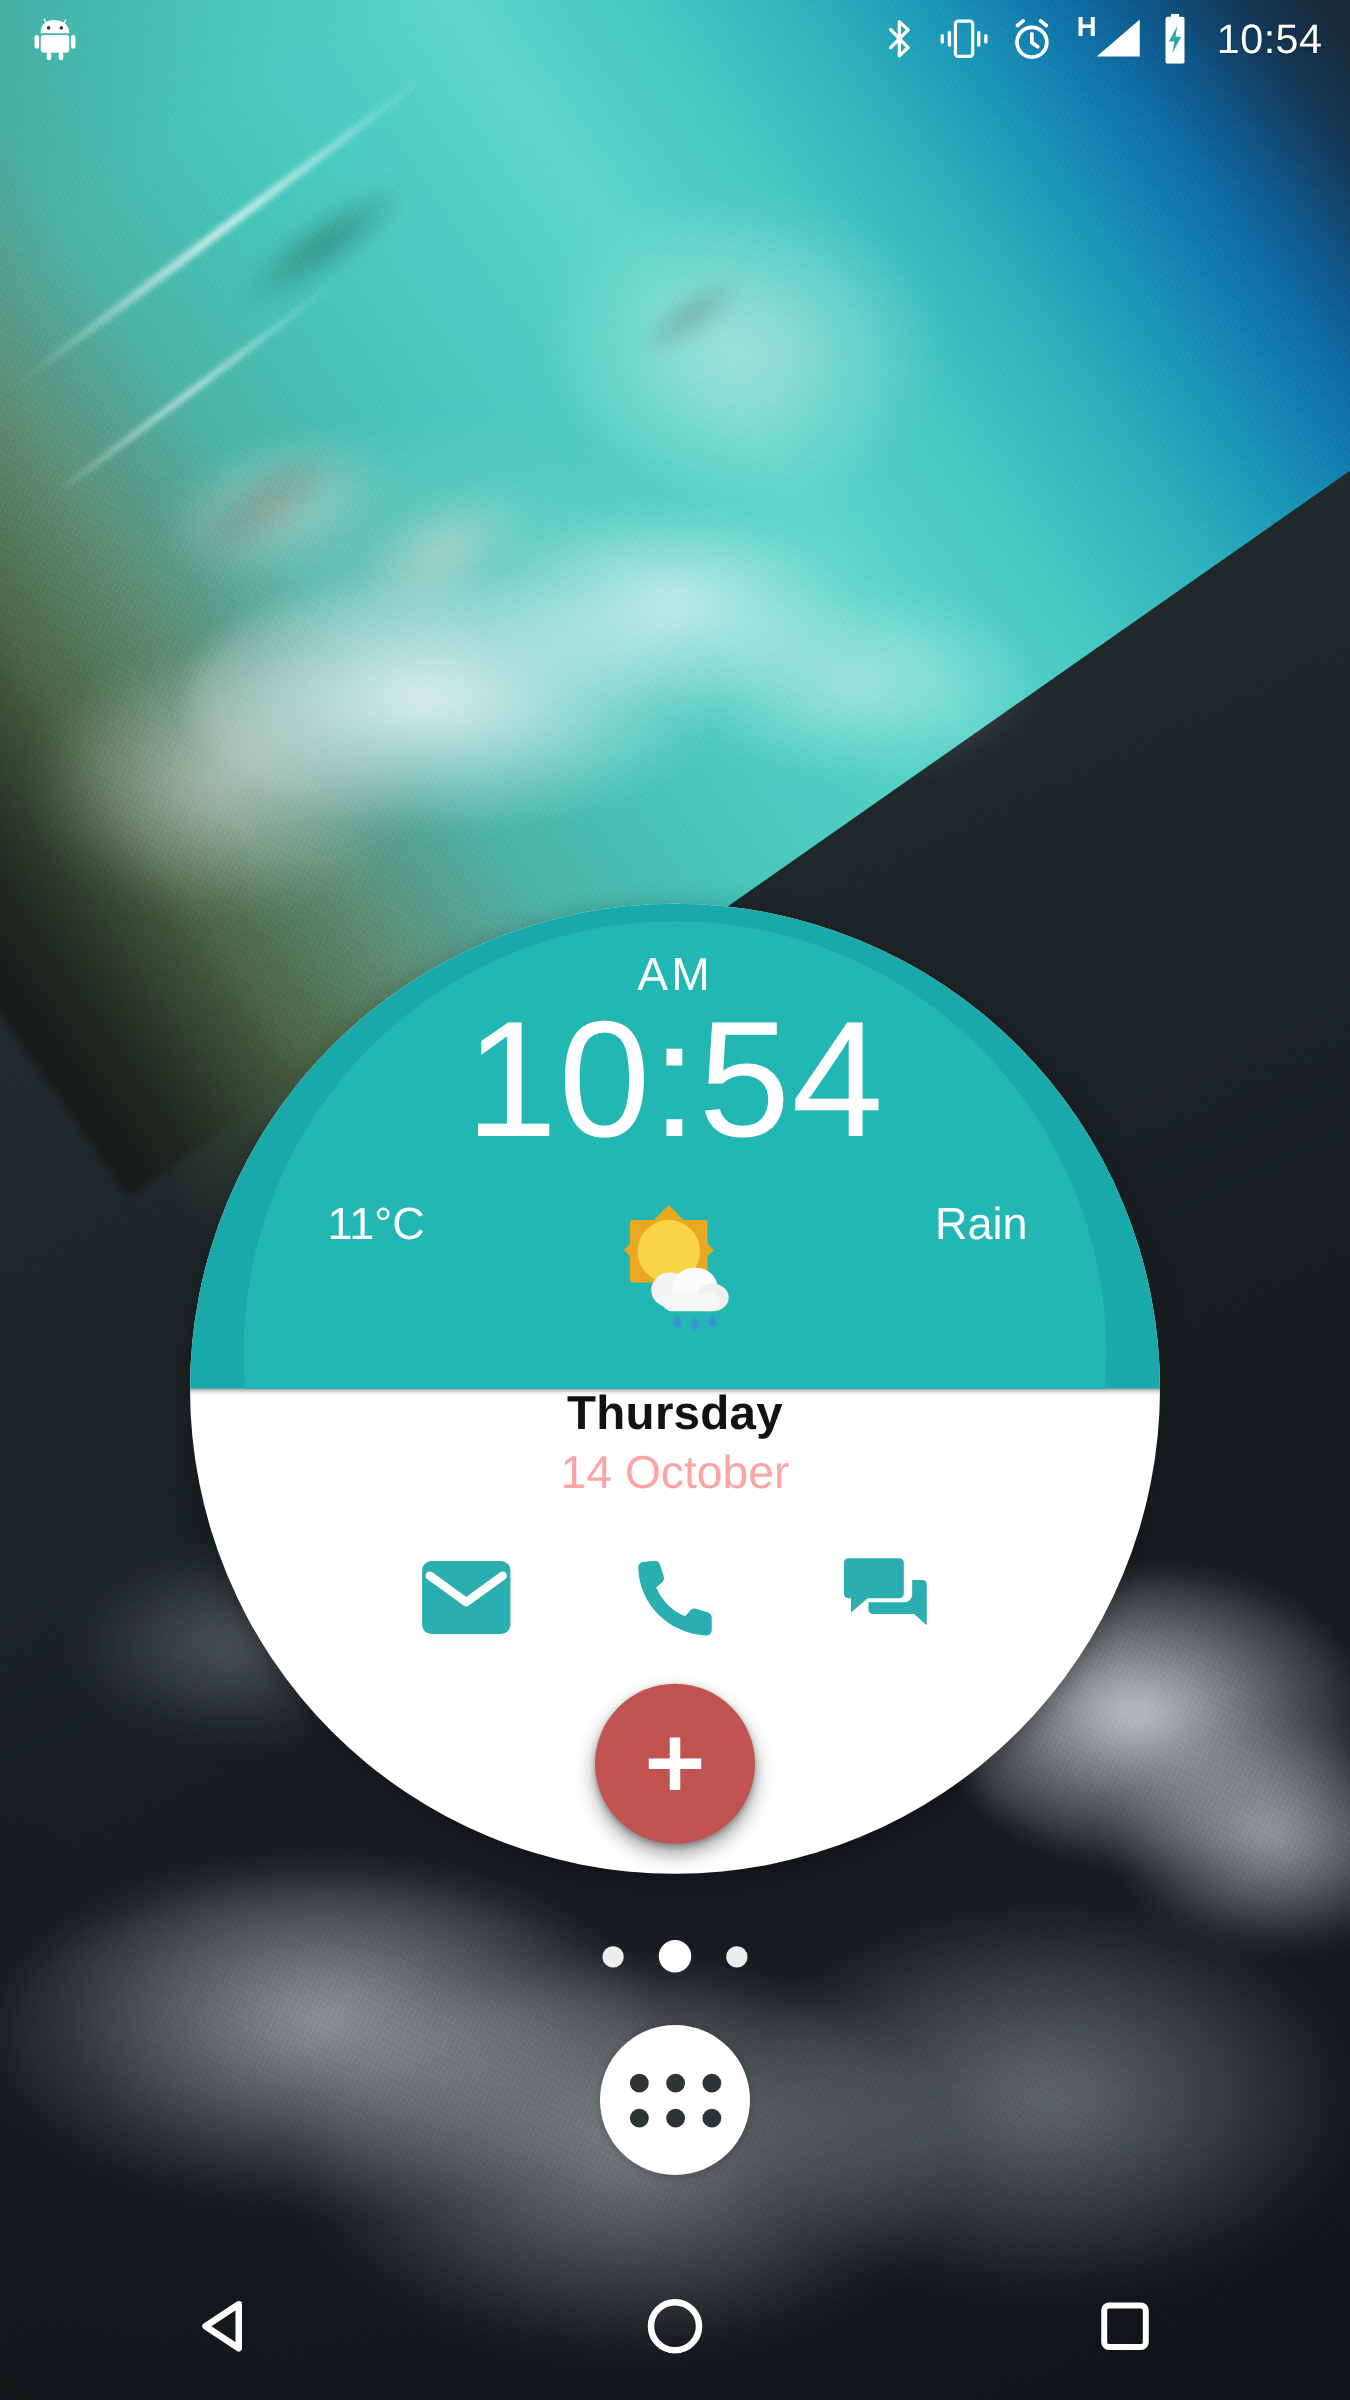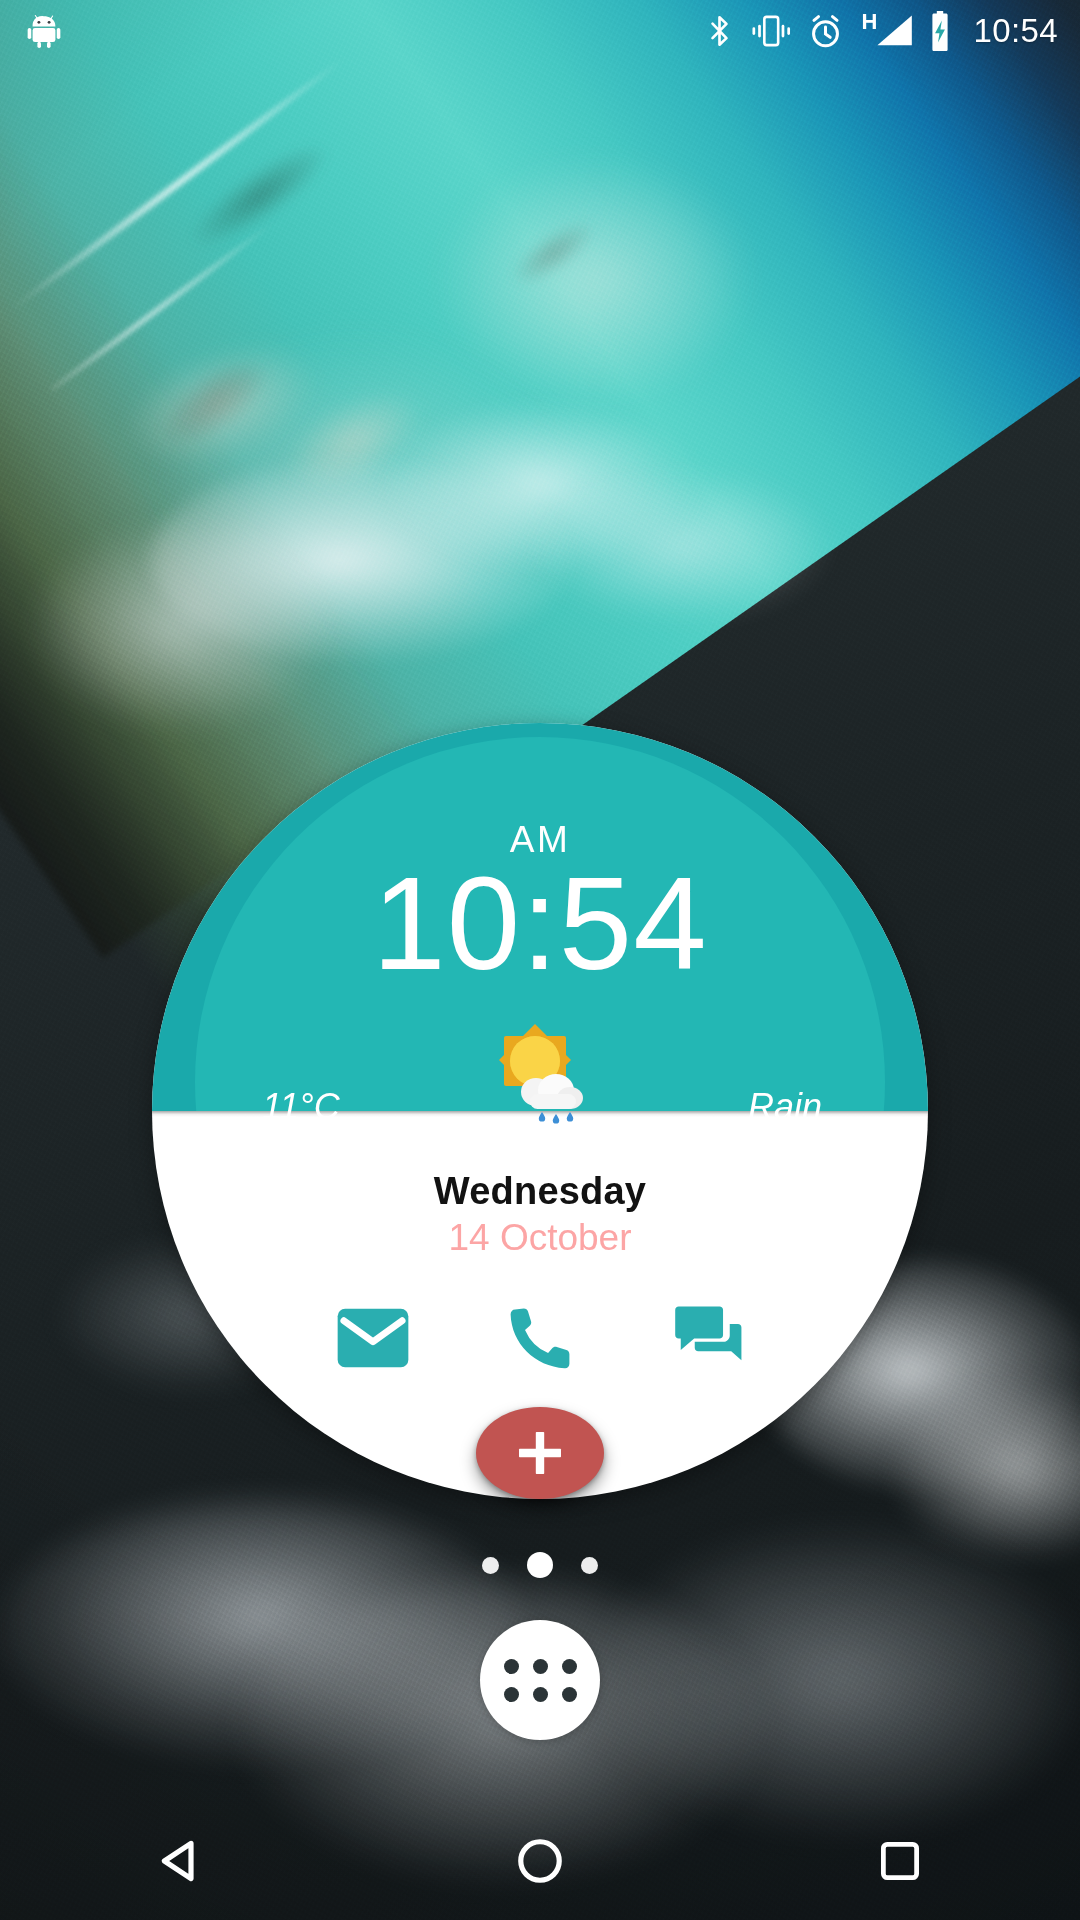--- a/index.html
+++ b/index.html
@@ -237,35 +237,35 @@
     z-index:3;
   }
 
   #widget-content {
     position:absolute; inset:0;
     z-index:4;
     display:flex; flex-direction:column; align-items:center;
   }
 
   #ampm {
-    margin-top:96px;
+    margin-top:36px;
     font-size:37px; color:#ffffff;
     letter-spacing:2.5px; font-weight:400;
   }
   #clock-time {
     margin-top:-8px;
     font-size:132px; line-height:1.08;
     color:#ffffff; font-weight:300;
     letter-spacing:1px;
   }
 
   #weather-row {
     margin-top:22px;
     width:640px;
-    display:flex; align-items:flex-end; justify-content:space-between;font-style:italic;
+    display:flex; align-items:flex-start; justify-content:space-between;
   }
   #weather-temp, #weather-cond {
     font-size:36px; color:#ffffff; font-weight:400;
     width:180px;
   }
   #weather-temp { text-align:left; padding-left:42px; }
   #weather-cond { text-align:right; padding-right:38px; }
   #weather-icon { width:120px; height:110px; flex:0 0 auto; }
 
   #date-day {
@@ -465,21 +465,21 @@
           <g fill="#3d8fd6">
             <path d="M62 94 q3.2 4.6 3.2 6.4a3.2 3.2 0 0 1-6.4 0q0-1.8 3.2-6.4z"></path>
             <path d="M76 96 q3.2 4.6 3.2 6.4a3.2 3.2 0 0 1-6.4 0q0-1.8 3.2-6.4z"></path>
             <path d="M90 94 q3.2 4.6 3.2 6.4a3.2 3.2 0 0 1-6.4 0q0-1.8 3.2-6.4z"></path>
           </g>
         </svg>
 
         <div id="weather-cond">Rain</div>
       </div>
 
-      <div id="date-day">Wednesday</div>
+      <div id="date-day">Thursday</div>
       <div id="date-date">14 October</div>
 
       <div id="shortcut-row">
 
         <div class="shortcut">
           <svg width="76" height="62" viewBox="0 0 24 20" fill="#2aaeb0">
             <rect x="0.6" y="0.6" width="22.8" height="18.8" rx="2.4"></rect>
             <path d="M2.6 4.4 12 11.2 21.4 4.4" fill="none" stroke="#ffffff" stroke-width="2.2" stroke-linecap="round" stroke-linejoin="round"></path>
           </svg>
         </div>

